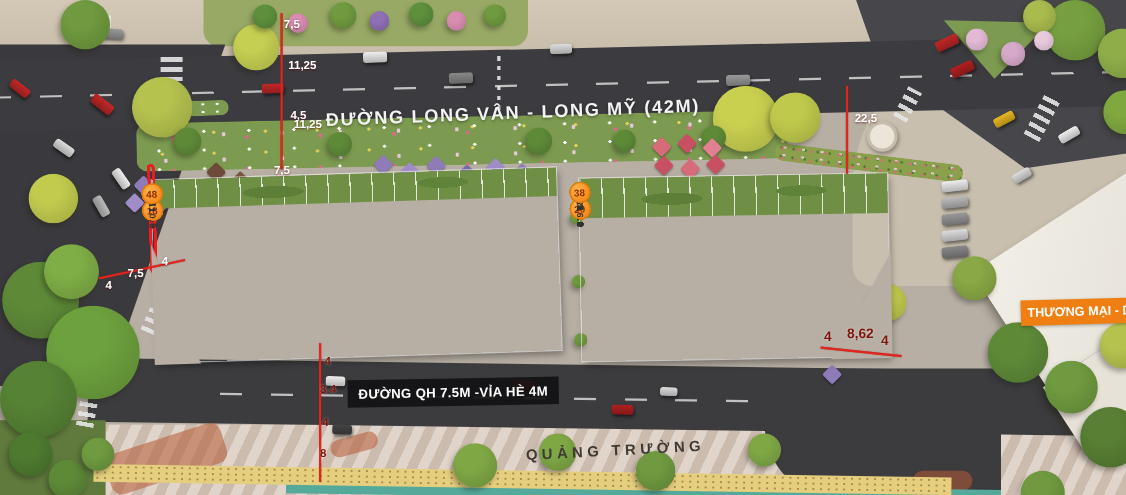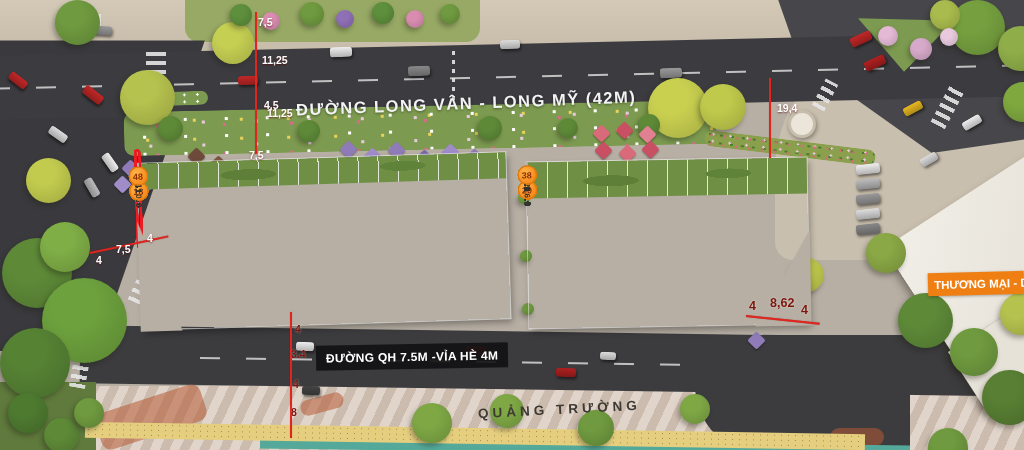--- a/index.html
+++ b/index.html
@@ -520,21 +520,21 @@
   <div class="dimline v" style="left:769px;top:78px;height:80px;"></div>
   <div class="dimline h" style="left:90px;top:252px;width:80px;transform:rotate(-12deg);transform-origin:left center;"></div>
   <div class="dimline v" style="left:290px;top:312px;height:126px;"></div>
   <div class="dimline h" style="left:746px;top:315px;width:74px;transform:rotate(6deg);transform-origin:left center;"></div>
   <div id="dim-layer" style="left:0;top:0;width:100%;height:100%;pointer-events:none;">
       <span class="dim light" style="left: 258px; top: 16px; position: absolute;">7,5</span>
       <span class="dim light" style="left: 262px; top: 54px; position: absolute;">11,25</span>
       <span class="dim light" style="left: 264px; top: 82px; position: absolute; margin-top: 17px;">4,5</span>
       <span class="dim light" style="left: 267px; top: 107px; position: absolute;">11,25</span>
       <span class="dim light" style="left: 249px; top: 149px; position: absolute;">7,5</span>
-      <span class="dim light" style="left: 777px; top: 102px; position: absolute;">19,4</span>
+      <span class="dim light" style="left: 777px; top: 102px; position: absolute;">22,5</span>
       <span class="dim light" style="left: 96px; top: 254px; position: absolute;">4</span>
       <span class="dim light" style="left: 116px; top: 243px; position: absolute;">7,5</span>
       <span class="dim light" style="left: 147px; top: 232px; position: absolute;">4</span>
       <span class="dim dark" style="left: 295px; top: 323px; position: absolute;">4</span>
       <span class="dim dark" style="left: 291px; top: 348px; position: absolute;">3.4</span>
       <span class="dim dark" style="left: 293px; top: 378px; position: absolute;">4</span>
       <span class="dim dark" style="left: 291px; top: 406px; position: absolute;">8</span>
       <span class="dim dark big" style="left: 749px; top: 299px; position: absolute;">4</span>
       <span class="dim dark big" style="left: 770px; top: 296px; position: absolute;">8,62</span>
       <span class="dim dark big" style="left: 801px; top: 303px; position: absolute;">4</span>

